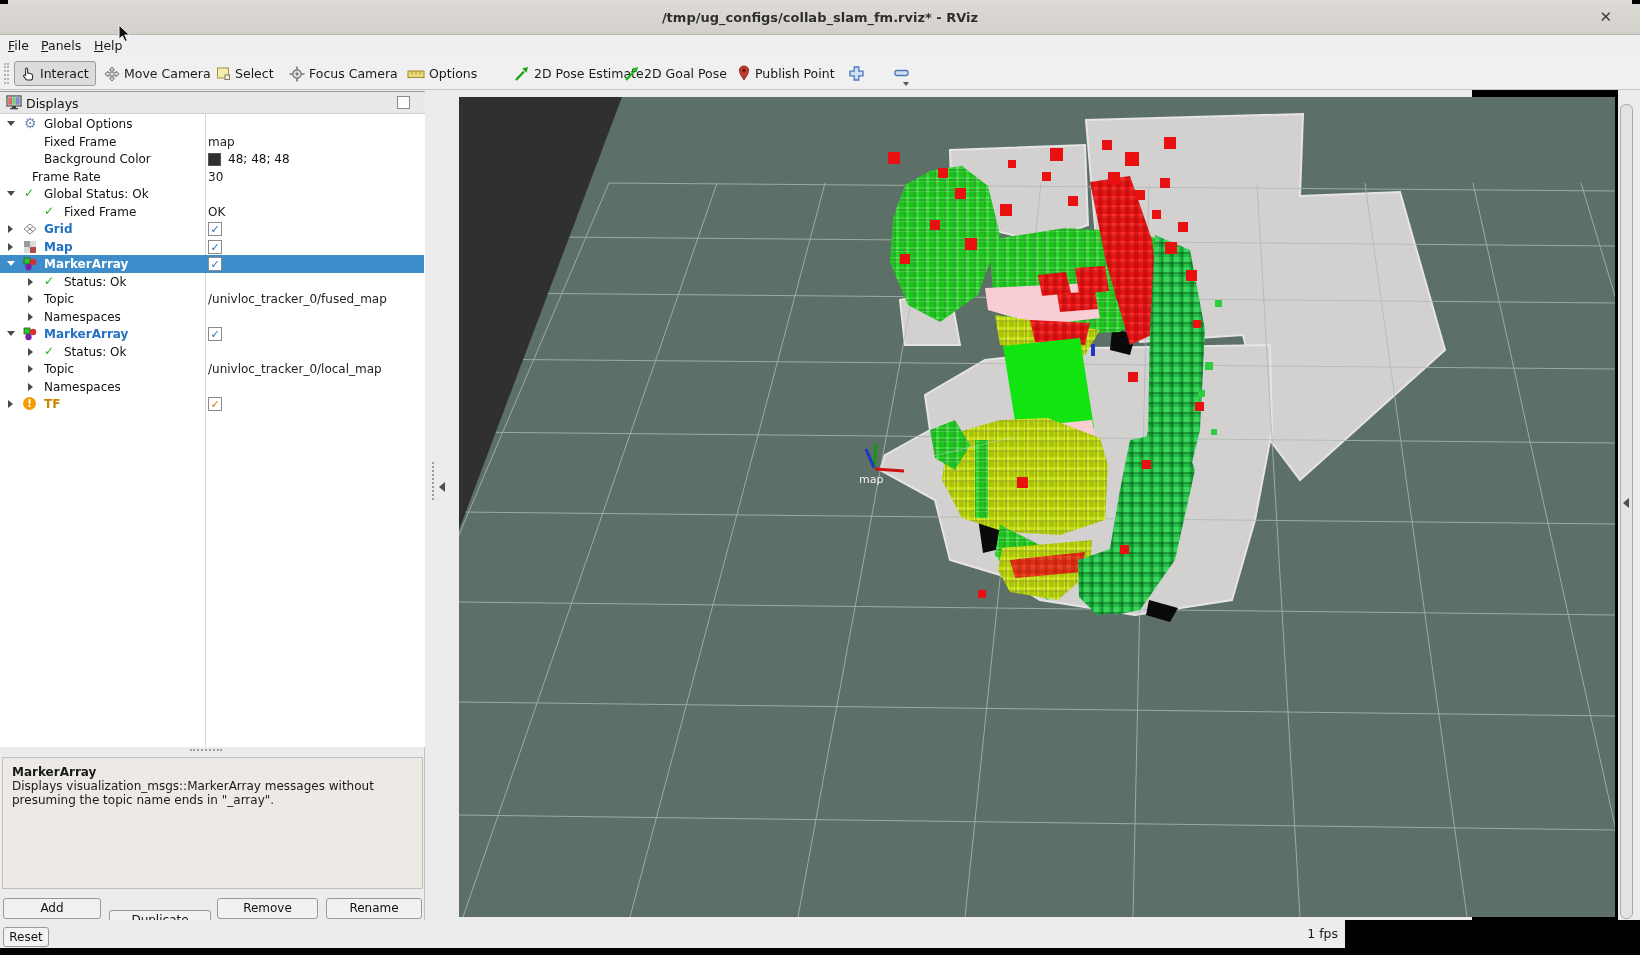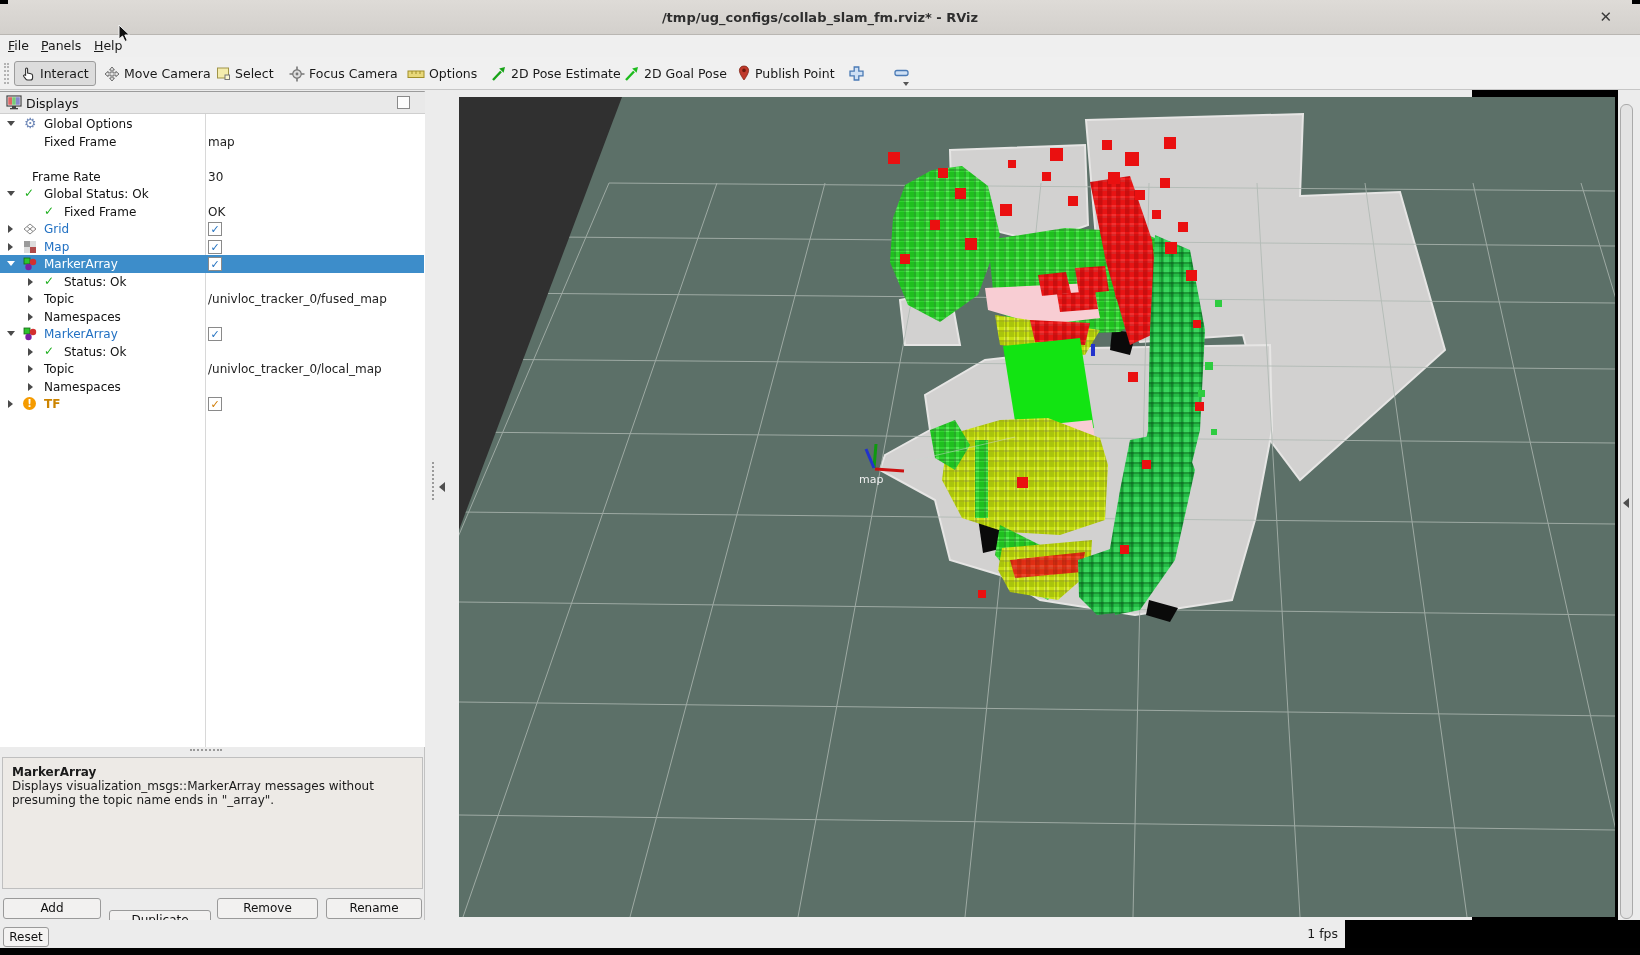--- a/index.html
+++ b/index.html
@@ -45,21 +45,21 @@
   .dp-header .ttl { position:absolute; left:26px; top:4px; }
   .float-btn { position:absolute; left:397px; top:4px; width:13px; height:13px;
     background:#fdfdfd; border:1px solid #8a8a8a; }
   .tree { position:absolute; left:0; top:22px; width:425px; height:633px; background:#ffffff;
     overflow:hidden; }
   .col-div { position:absolute; left:205px; top:0; width:1px; height:633px; background:#d8d8d8; }
   .trow { position:absolute; left:0; width:424px; height:18px; font-size:12px; color:#111; }
   .trow.sel { background:#3d8dca; color:#fff; }
   .tl { position:absolute; top:2px; white-space:nowrap; }
   .tval { position:absolute; left:208px; top:2px; white-space:nowrap; color:#222; }
-  .blue-lbl { color:#2271c3; font-weight:normal; }
+  .blue-lbl { color:#2271c3; font-weight:bold; }
   .trow.sel .blue-lbl { color:#fff; }
   .tf-lbl { color:#cc8400; font-weight:bold; }
   .ar { position:absolute; top:5px; width:0; height:0; border-top:4px solid transparent;
     border-bottom:4px solid transparent; border-left:5px solid #4a4a4a; }
   .ad { position:absolute; top:6px; width:0; height:0; border-left:4px solid transparent;
     border-right:4px solid transparent; border-top:5px solid #4a4a4a; }
   .trow.sel .ad { border-top-color:#fff; }
   .chk { position:absolute; top:1px; color:#1faf1f; font-weight:bold; font-size:12px; }
   .gear { position:absolute; top:0px; color:#7089b8; font-size:14px; }
   .cb { position:absolute; left:208px; top:2px; width:14px; height:14px; background:#fff;
@@ -162,21 +162,21 @@
         </svg>
       <span>Focus Camera</span>
     </div>
     <div class="tb-btn" style="left:401px;">
       <svg width="18" height="12">
           <rect x="1" y="3" width="16" height="6.5" fill="#e8d87a" stroke="#a08e28" stroke-width="1"></rect>
           <path d="M5 3 V6 M9 3 V6 M13 3 V6" stroke="#a08e28" stroke-width="1"></path>
         </svg>
       <span>Options</span>
     </div>
-    <div class="tb-btn" style="left:485px;">
+    <div class="tb-btn" style="left:508px;">
       <svg width="16" height="16">
           <path d="M2 14 L10 5.5" stroke="#17a317" stroke-width="2.4"></path>
           <path d="M8.2 2.4 L14 1 L12.6 6.8 Z" fill="#17a317"></path>
         </svg>
       <span>2D Pose Estimate</span>
     </div>
     <div class="tb-btn" style="left:618px;">
       <svg width="16" height="16">
           <path d="M2 14 L10 5.5" stroke="#1dbb1d" stroke-width="2.4"></path>
           <path d="M8.2 2.4 L14 1 L12.6 6.8 Z" fill="#1dbb1d"></path>
@@ -223,20 +223,25 @@
         <div class="col-div"></div>
 
         <div class="trow" style="top:1px;">
           <span class="ad" style="left:7px;"></span>
           <span class="gear" style="left:24px;">⚙</span>
           <span class="tl" style="left:44px;">Global Options</span>
         </div>
         <div class="trow" style="top:18.5px;">
           <span class="tl" style="left:44px;">Fixed Frame</span>
           <span class="tval">map</span>
+        </div>
+        <div class="trow" style="top:36px;">
+          <span class="tl" style="left:44px;">Background Color</span>
+          <span class="swatch"></span>
+          <span class="swatch-txt tl">48; 48; 48</span>
         </div>
         <div class="trow" style="top:53.5px;">
           <span class="tl" style="left:32px;">Frame Rate</span>
           <span class="tval">30</span>
         </div>
         <div class="trow" style="top:71px;">
           <span class="ad" style="left:7px;"></span>
           <span class="chk" style="left:24px;">✓</span>
           <span class="tl" style="left:44px;">Global Status: Ok</span>
         </div>

